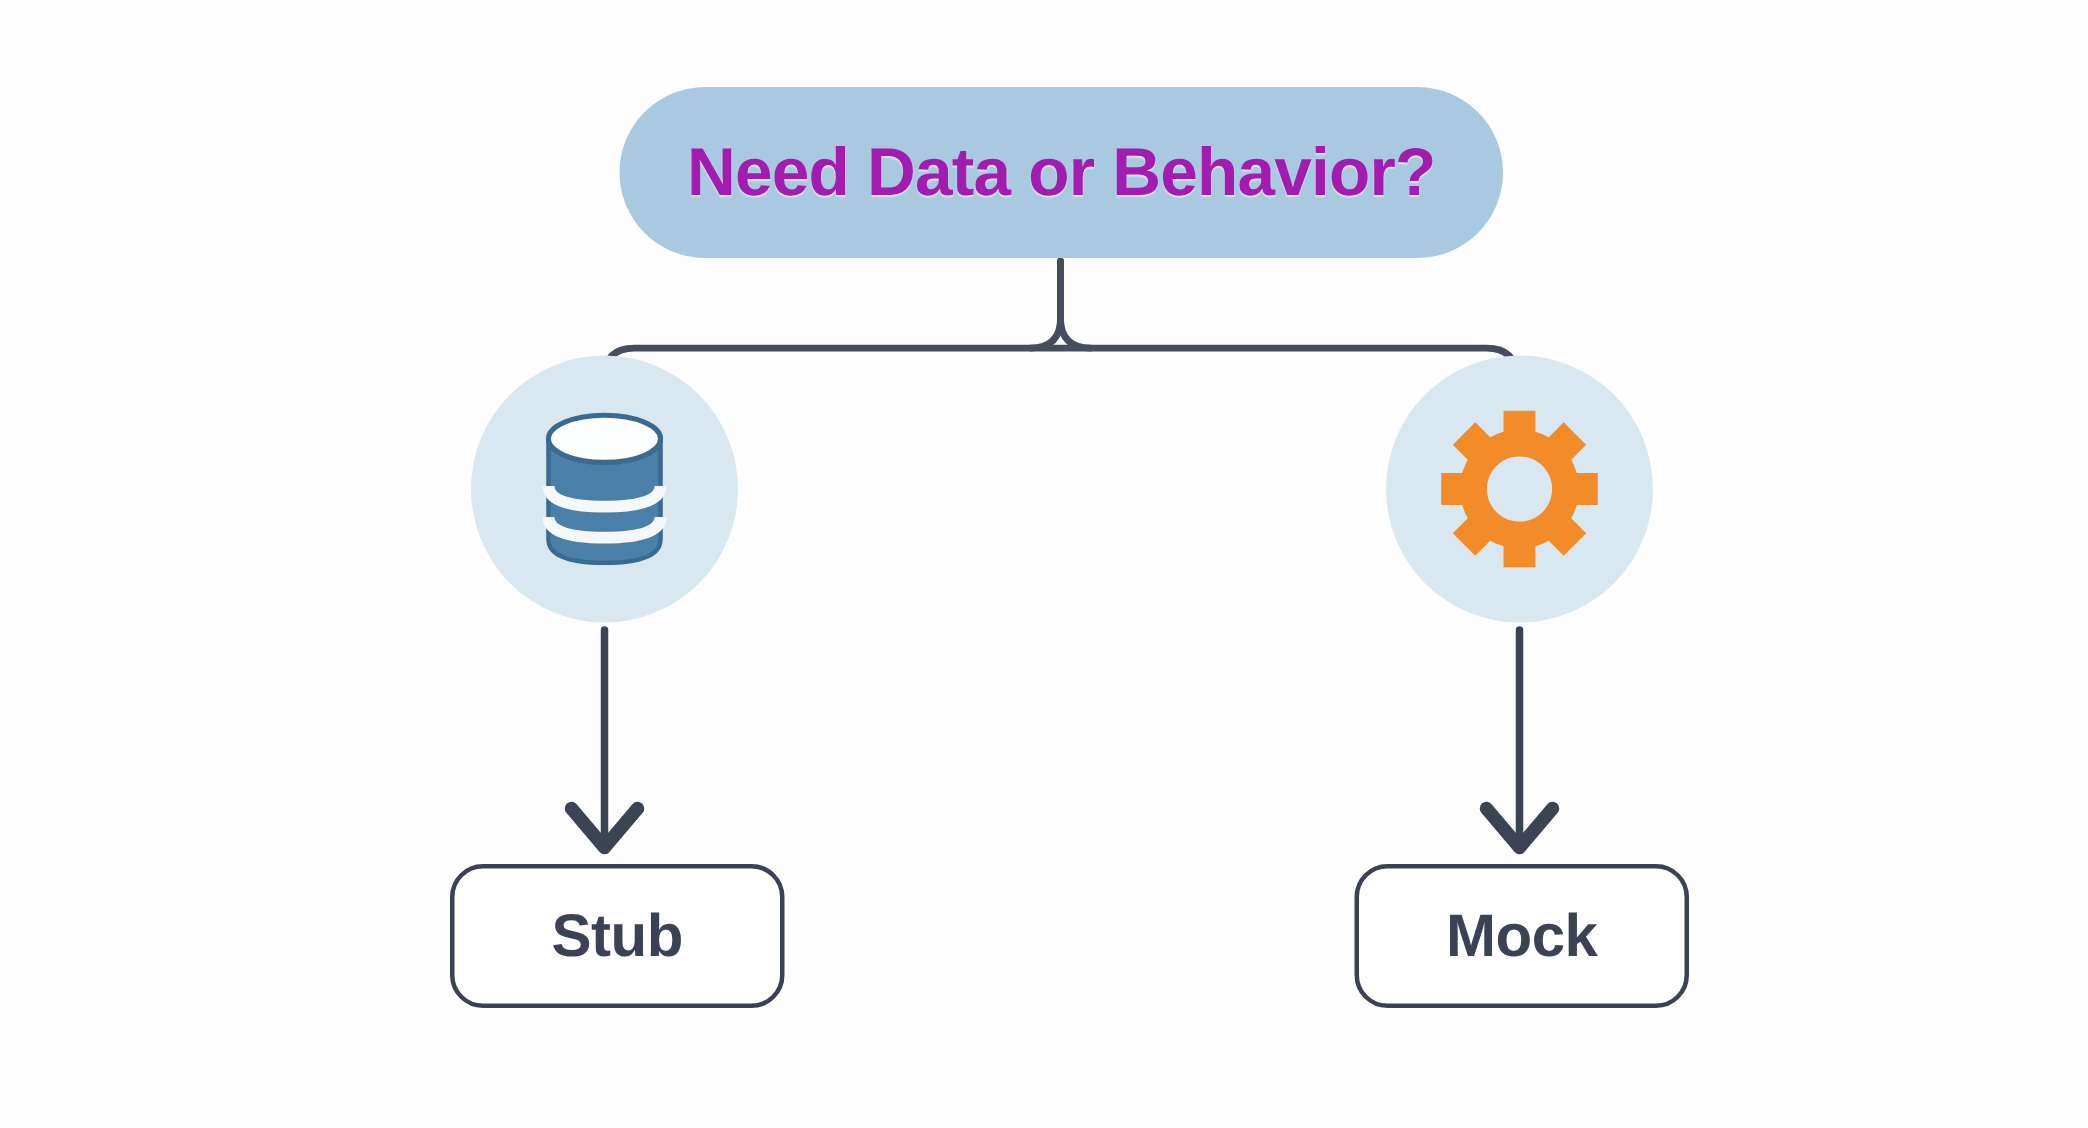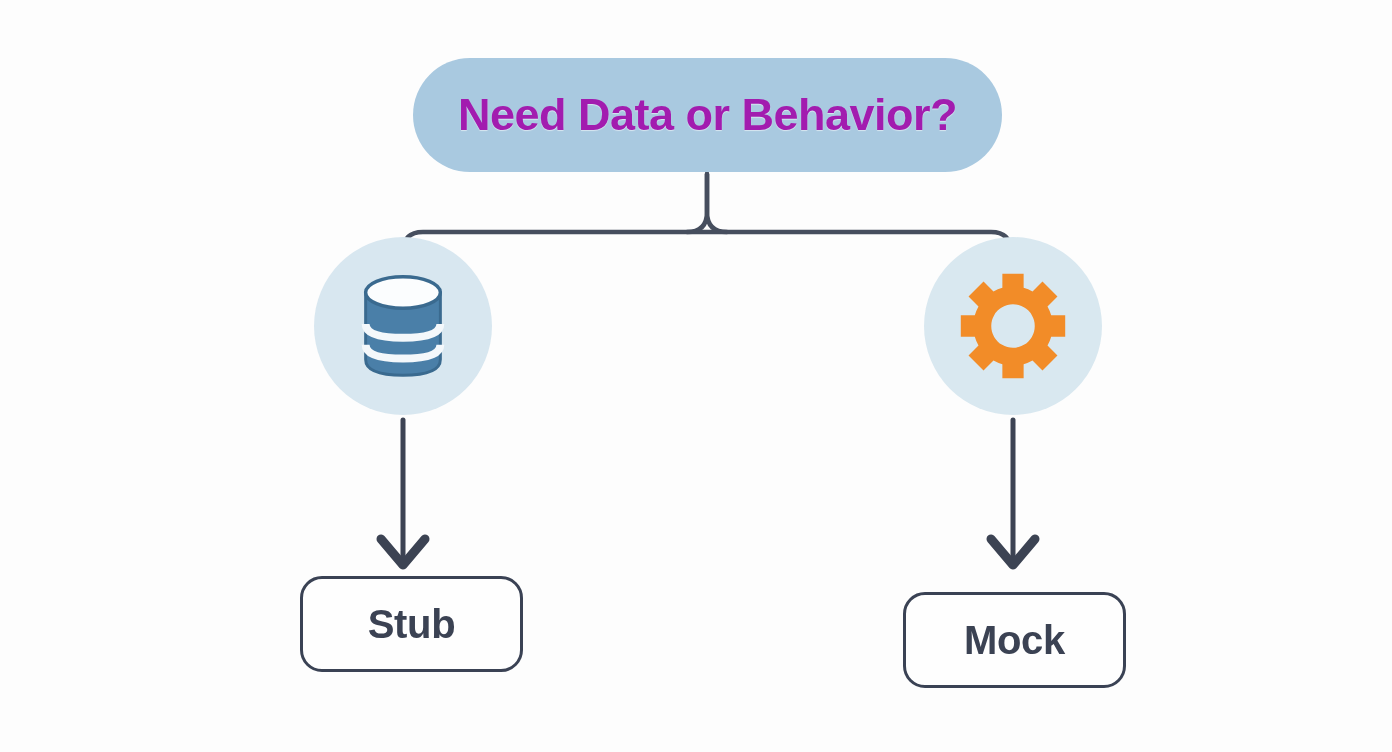--- a/index.html
+++ b/index.html
@@ -72,21 +72,21 @@
     height: 96px;
     box-sizing: border-box;
     background: #fefefe;
     border: 3px solid #3a4254;
     border-radius: 22px;
     display: flex;
     align-items: center;
     justify-content: center;
   }
   #box-stub { left: 300px; top: 576px; }
-  #box-mock { left: 903px; top: 576px; margin-top: 16px; }
+  #box-mock { left: 903px; top: 576px; }
   .outcome-label {
     font-size: 40px;
     font-weight: 600;
     letter-spacing: -0.3px;
     color: #3b4253;
     white-space: nowrap;
   }
 </style>
 </head>
 <body>

